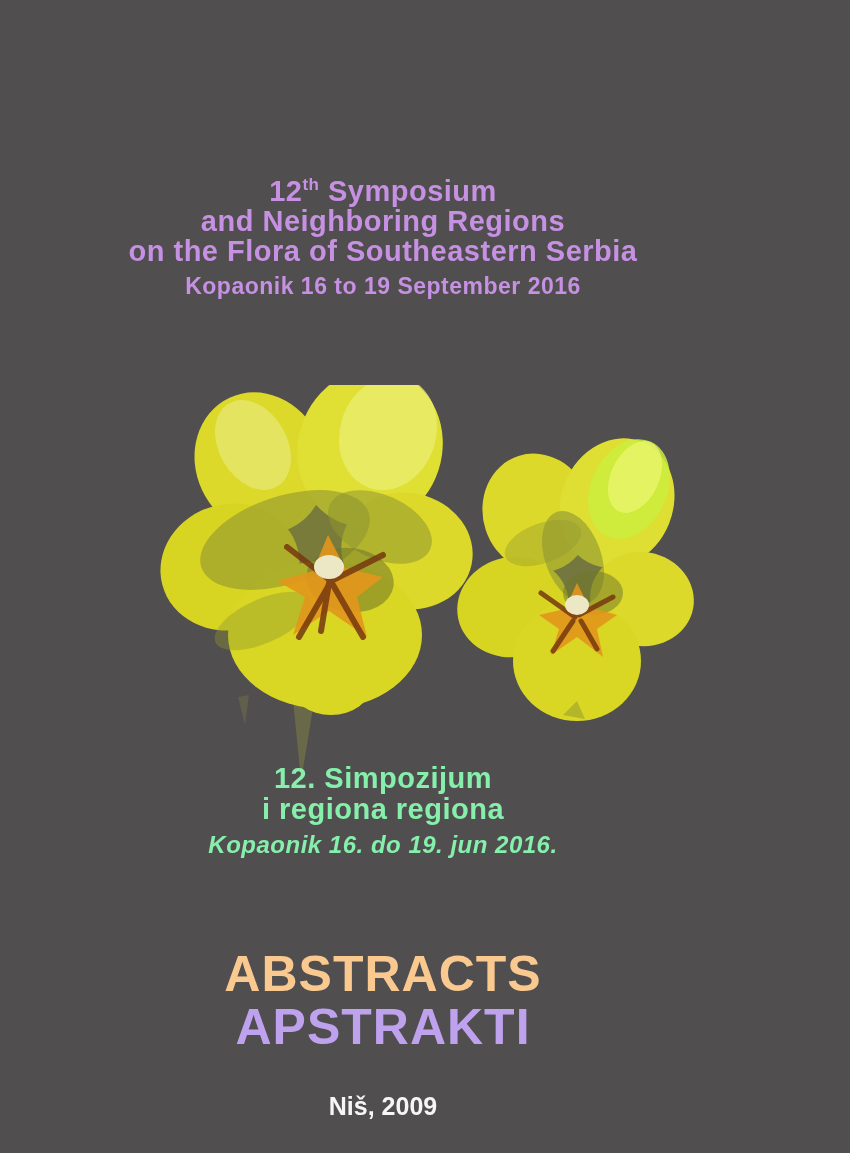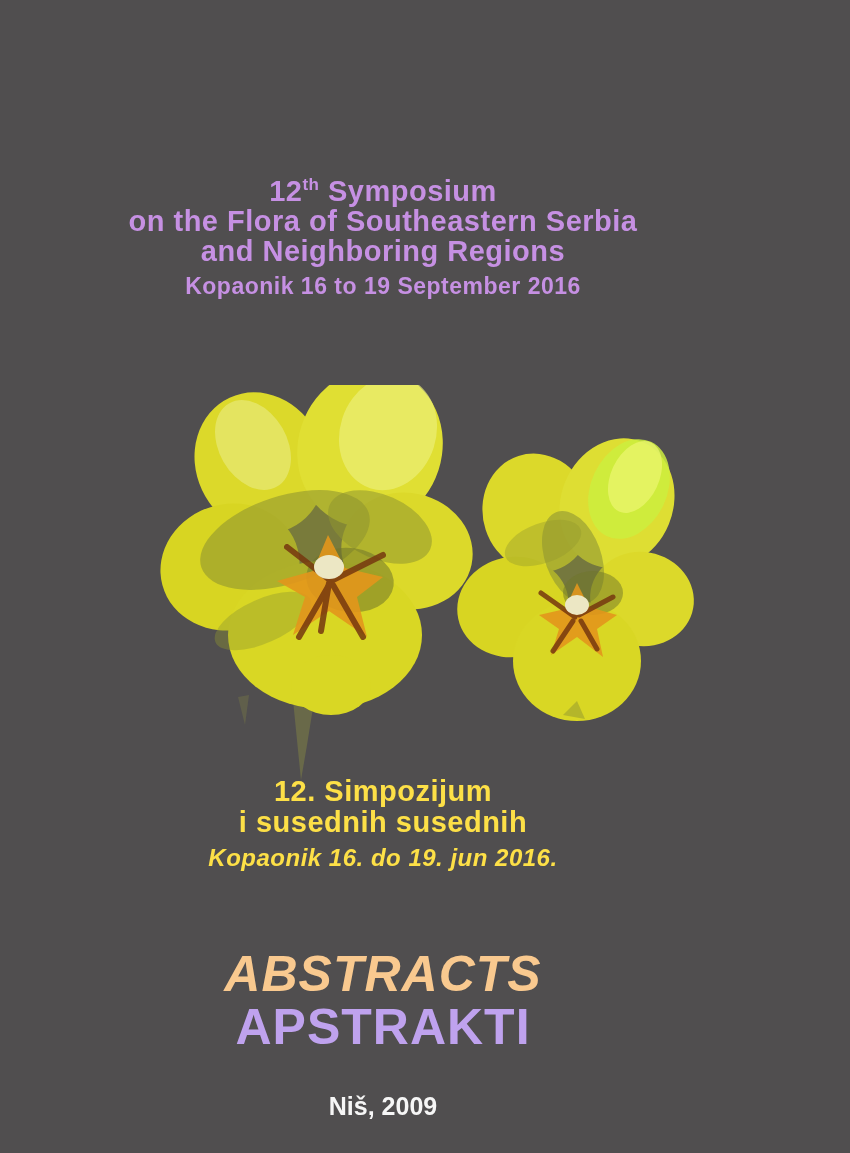--- a/index.html
+++ b/index.html
@@ -43,55 +43,54 @@
   .flowers {
     position: absolute;
     left: 145px;
     top: 385px;
     width: 560px;
     height: 395px;
   }
   
   .title-sr {
     top: 763px;
-    color: #fde047;
+    color: #86efac;
     font-size: 29px;
     line-height: 31px;
     letter-spacing: 0.5px;
-    margin-top: 13px;
   }
   .title-sr .subtitle {
     font-size: 24px;
     line-height: 25px;
     margin-top: 7px;
     font-style: italic;
   }
   
   .abstracts {
     top: 948px;
     font-size: 50px;
     line-height: 53px;
     letter-spacing: 1px;
   }
-  .abstracts .en { color: #f9c98f; font-style: italic; }
+  .abstracts .en { color: #f9c98f; }
   .abstracts .sr { color: #bfa2ee; }
   
   .footer {
     top: 1092px;
     color: #f6f6f6;
     font-size: 25px;
   }
 </style>
 </head>
 <body>
 
 <div class="center-text title-en">
   <div><span>12</span><sup>th</sup><span> Symposium</span></div>
+  <div>and Neighboring Regions</div>
   <div>on the Flora of Southeastern Serbia</div>
-  <div>and Neighboring Regions</div>
   <div class="subtitle">Kopaonik 16 to 19 September 2016</div>
 </div>
 
 <svg class="flowers" viewBox="0 0 560 395" aria-hidden="true">
 
   <path d="M148 315 L170 310 L162 360 L156 395 Z" fill="#8f9440" opacity="0.40"></path>
   <path d="M93 312 L104 310 L100 340 Z" fill="#8f9440" opacity="0.25"></path>
 
   <g>
     <ellipse cx="115" cy="78" rx="64" ry="72" transform="rotate(-25 115 78)" fill="#dcd92a"></ellipse>
@@ -144,21 +143,21 @@
     </g>
 
     <ellipse cx="432" cy="220" rx="12" ry="10" fill="#ece7c4"></ellipse>
 
     <path d="M418 330 L432 316 L440 334 Z" fill="#8f9530" opacity="0.5"></path>
   </g>
 </svg>
 
 <div class="center-text title-sr">
   <div>12. Simpozijum</div>
-  <div>i susednih susednih</div>
+  <div>i regiona regiona</div>
   <div class="subtitle">Kopaonik 16. do 19. jun 2016.</div>
 </div>
 
 <div class="center-text abstracts">
   <div class="en">ABSTRACTS</div>
   <div class="sr">APSTRAKTI</div>
 </div>
 
 <div class="center-text footer">Niš, 2009</div>
 

